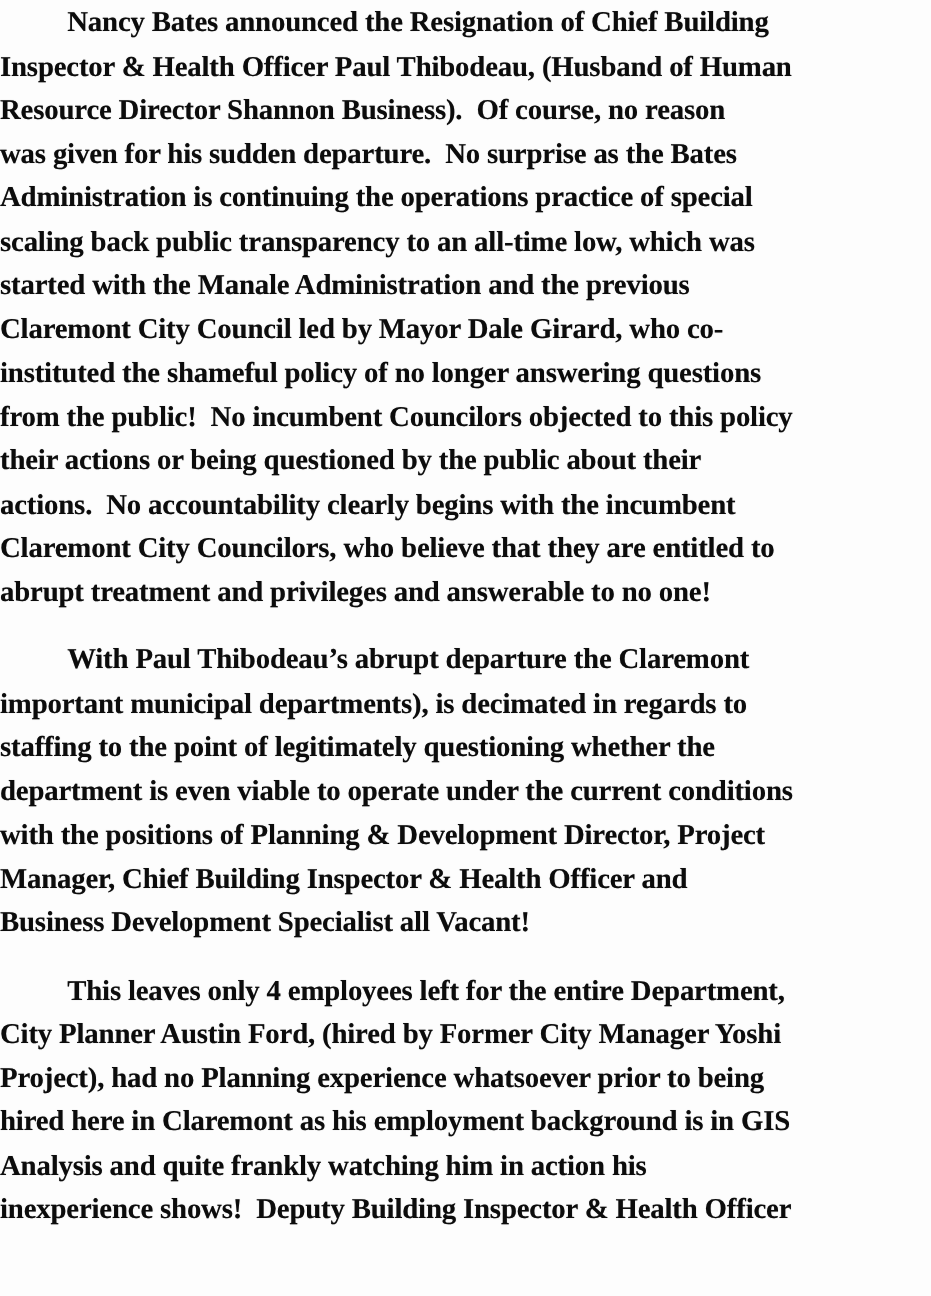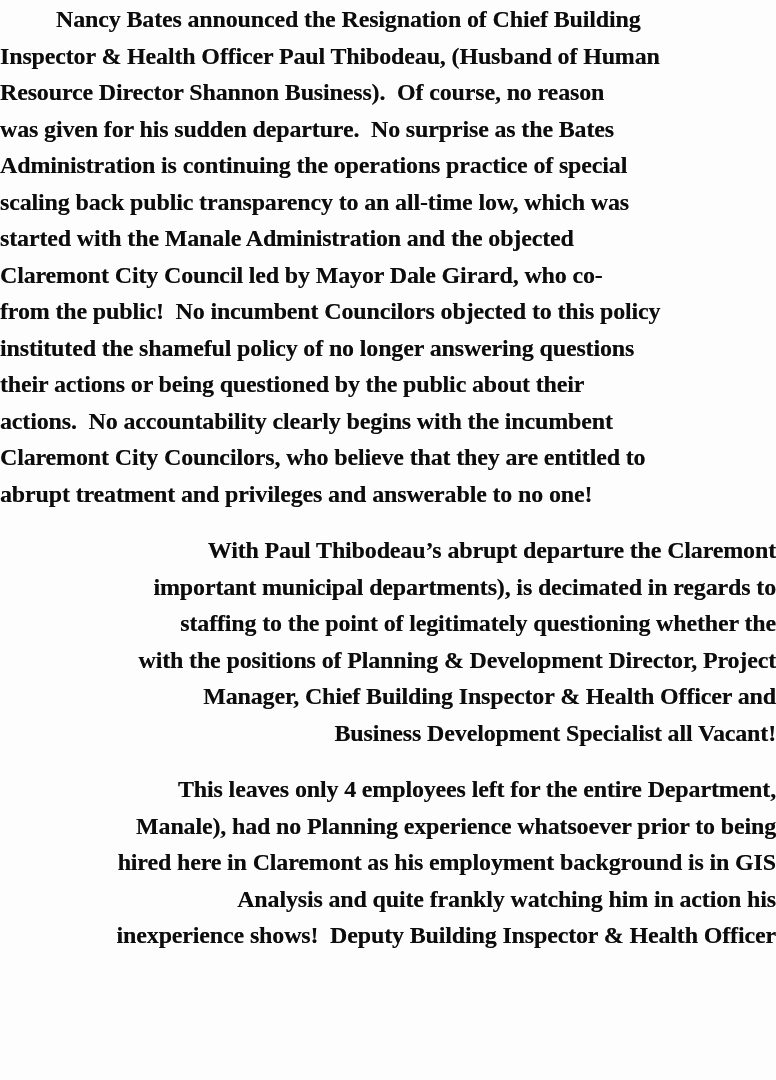--- a/index.html
+++ b/index.html
@@ -24,21 +24,20 @@
     color: #0c0c0c;
     letter-spacing: -0.15px;
     
     text-shadow: 0 0 0.6px rgba(40,40,40,0.55);
   }
   .paragraph {
     margin: 0;
   }
   .paragraph + .paragraph {
     margin-top: 20px;
-    text-align: right;
   }
   .line {
     white-space: pre;       
     line-height: 36.5px;
     height: 36.5px;
   }
   .paragraph .line:first-child {
     padding-left: 56px;     
   }
 </style>
@@ -47,40 +46,42 @@
 
 <div class="page">
 
   <div class="paragraph">
     <div class="line">Nancy Bates announced the Resignation of Chief Building</div>
     <div class="line">Inspector &amp; Health Officer Paul Thibodeau, (Husband of Human</div>
     <div class="line">Resource Director Shannon Business).  Of course, no reason</div>
     <div class="line">was given for his sudden departure.  No surprise as the Bates</div>
     <div class="line">Administration is continuing the operations practice of special</div>
     <div class="line">scaling back public transparency to an all-time low, which was</div>
-    <div class="line">started with the Manale Administration and the objected</div>
+    <div class="line">started with the Manale Administration and the previous</div>
     <div class="line">Claremont City Council led by Mayor Dale Girard, who co-</div>
+    <div class="line">instituted the shameful policy of no longer answering questions</div>
     <div class="line">from the public!  No incumbent Councilors objected to this policy</div>
-    <div class="line">instituted the shameful policy of no longer answering questions</div>
     <div class="line">their actions or being questioned by the public about their</div>
     <div class="line">actions.  No accountability clearly begins with the incumbent</div>
     <div class="line">Claremont City Councilors, who believe that they are entitled to</div>
     <div class="line">abrupt treatment and privileges and answerable to no one!</div>
   </div>
 
   <div class="paragraph">
     <div class="line">With Paul Thibodeau’s abrupt departure the Claremont</div>
     <div class="line">important municipal departments), is decimated in regards to</div>
     <div class="line">staffing to the point of legitimately questioning whether the</div>
+    <div class="line">department is even viable to operate under the current conditions</div>
     <div class="line">with the positions of Planning &amp; Development Director, Project</div>
     <div class="line">Manager, Chief Building Inspector &amp; Health Officer and</div>
     <div class="line">Business Development Specialist all Vacant!</div>
   </div>
 
   <div class="paragraph">
     <div class="line">This leaves only 4 employees left for the entire Department,</div>
-    <div class="line">Manale), had no Planning experience whatsoever prior to being</div>
+    <div class="line">City Planner Austin Ford, (hired by Former City Manager Yoshi</div>
+    <div class="line">Project), had no Planning experience whatsoever prior to being</div>
     <div class="line">hired here in Claremont as his employment background is in GIS</div>
     <div class="line">Analysis and quite frankly watching him in action his</div>
     <div class="line">inexperience shows!  Deputy Building Inspector &amp; Health Officer</div>
   </div>
 
 </div>
 
 </body></html>

